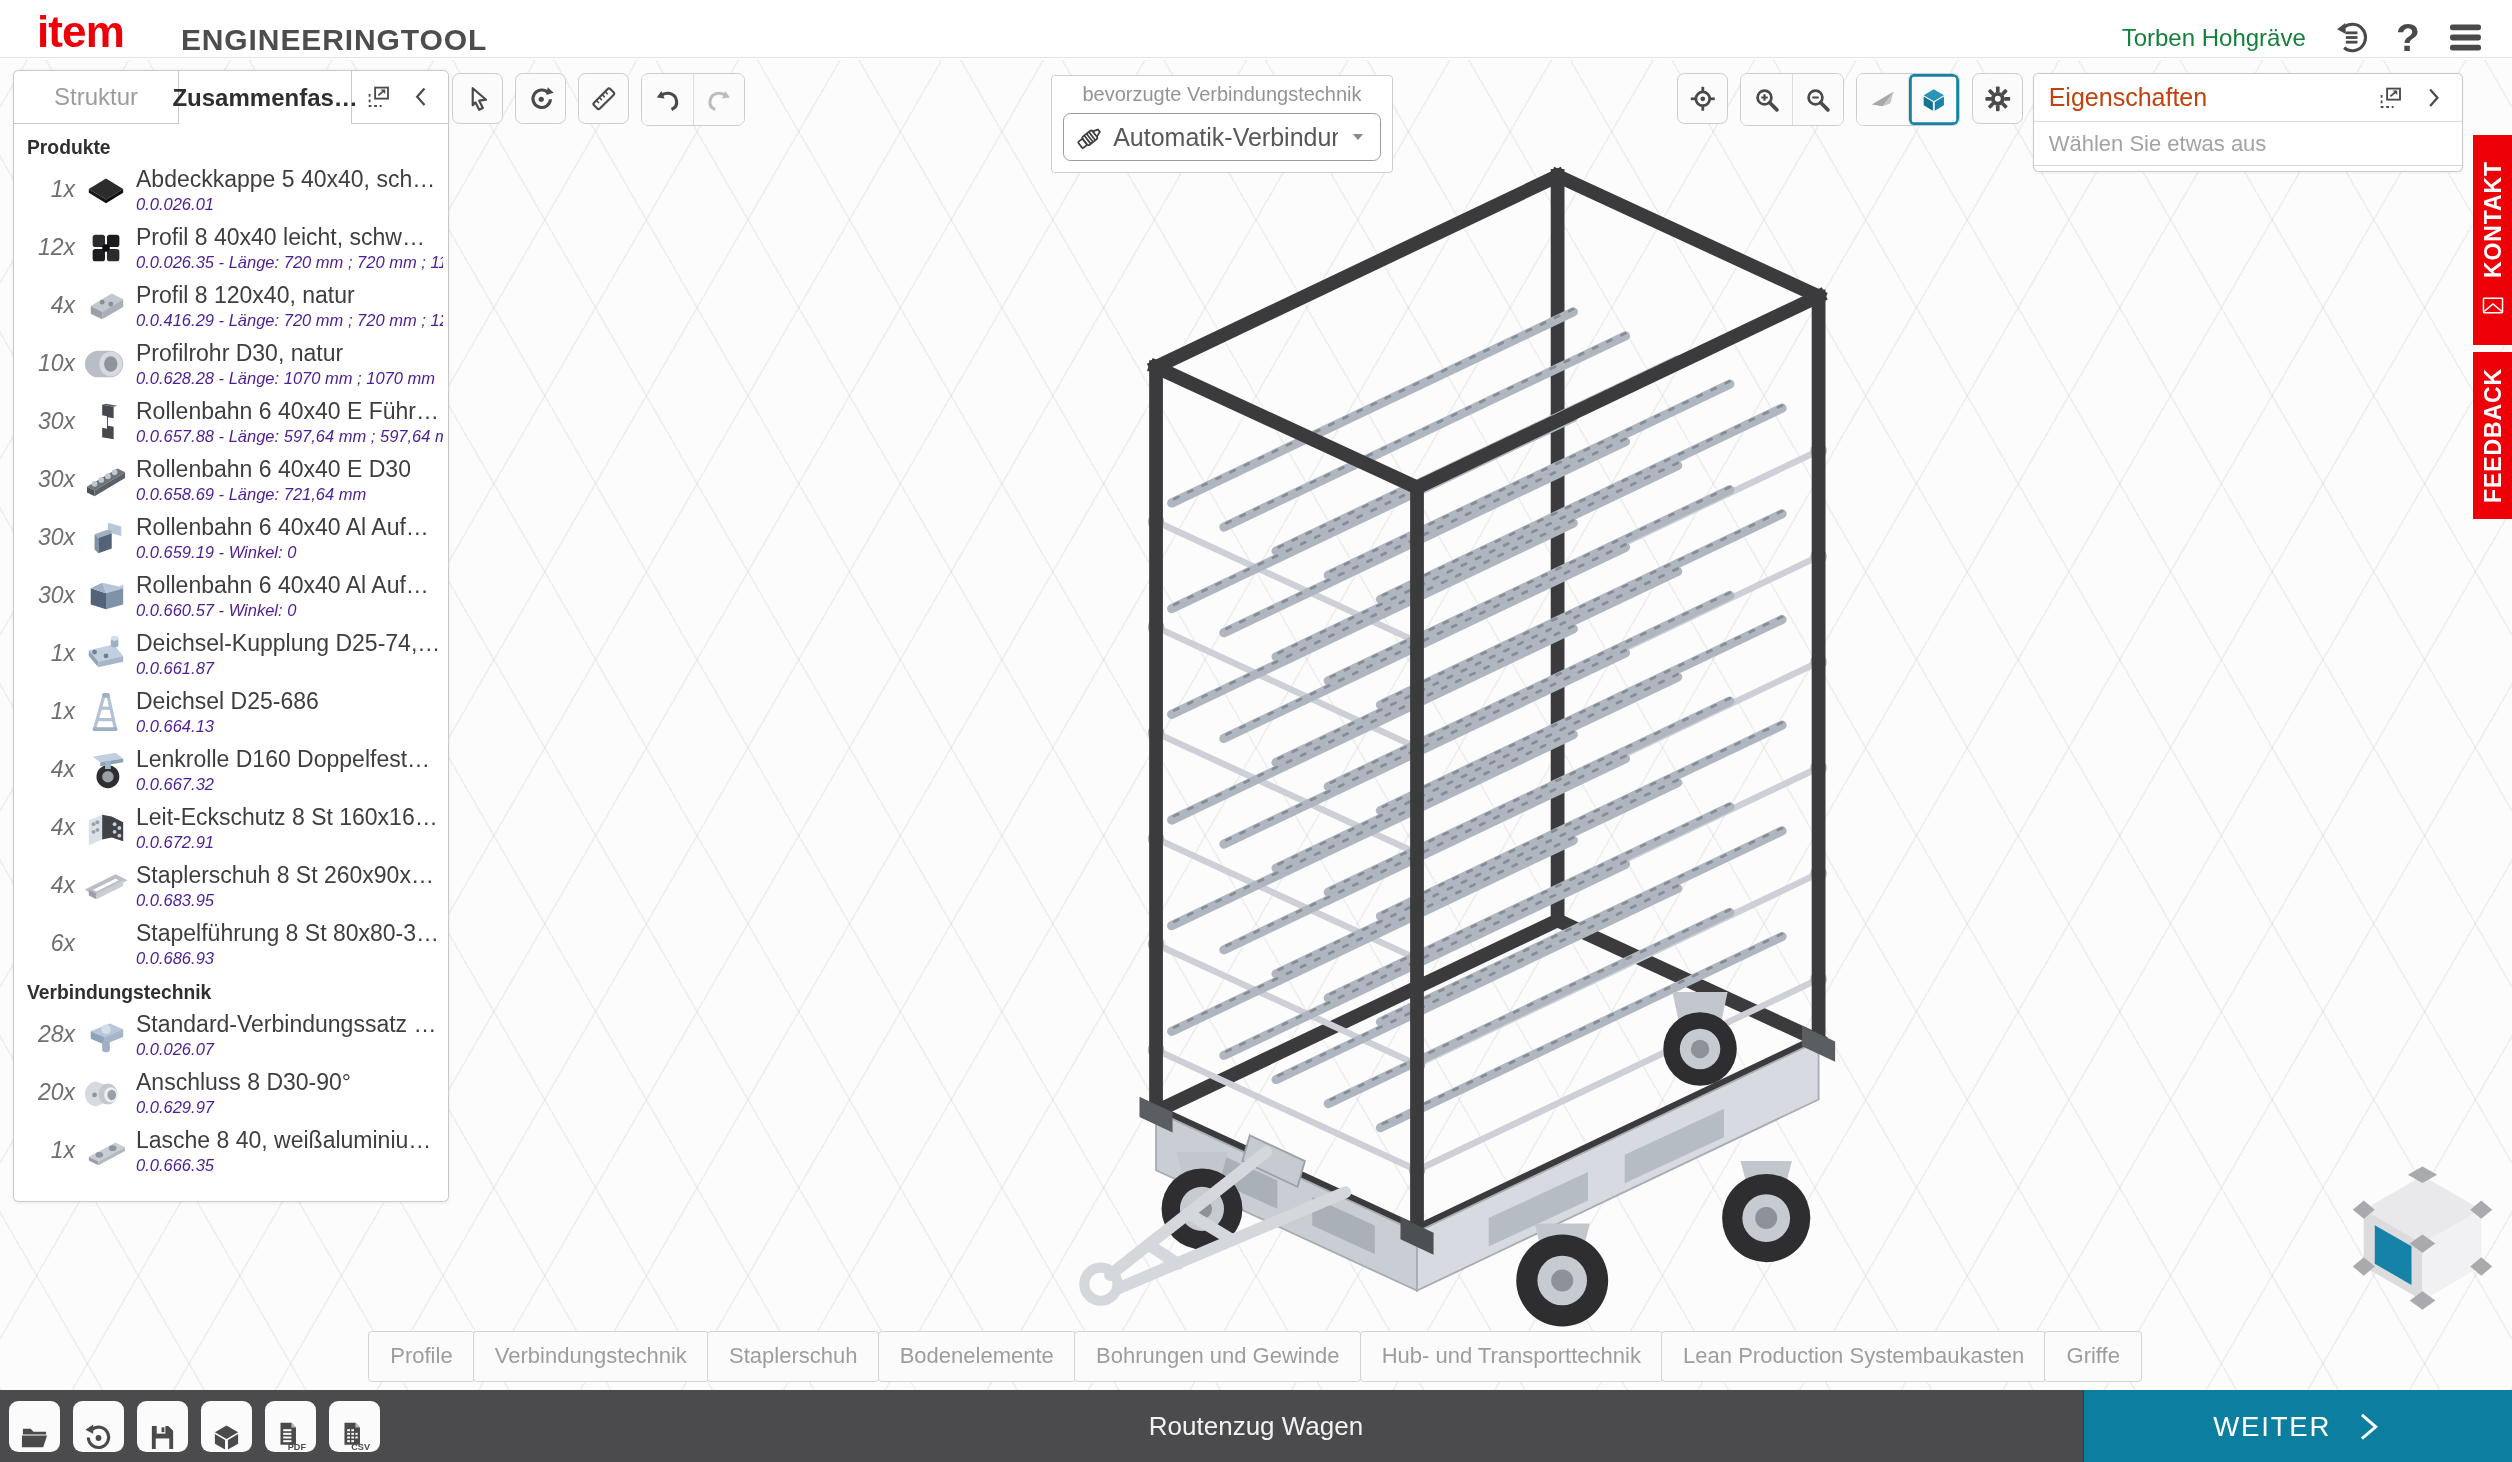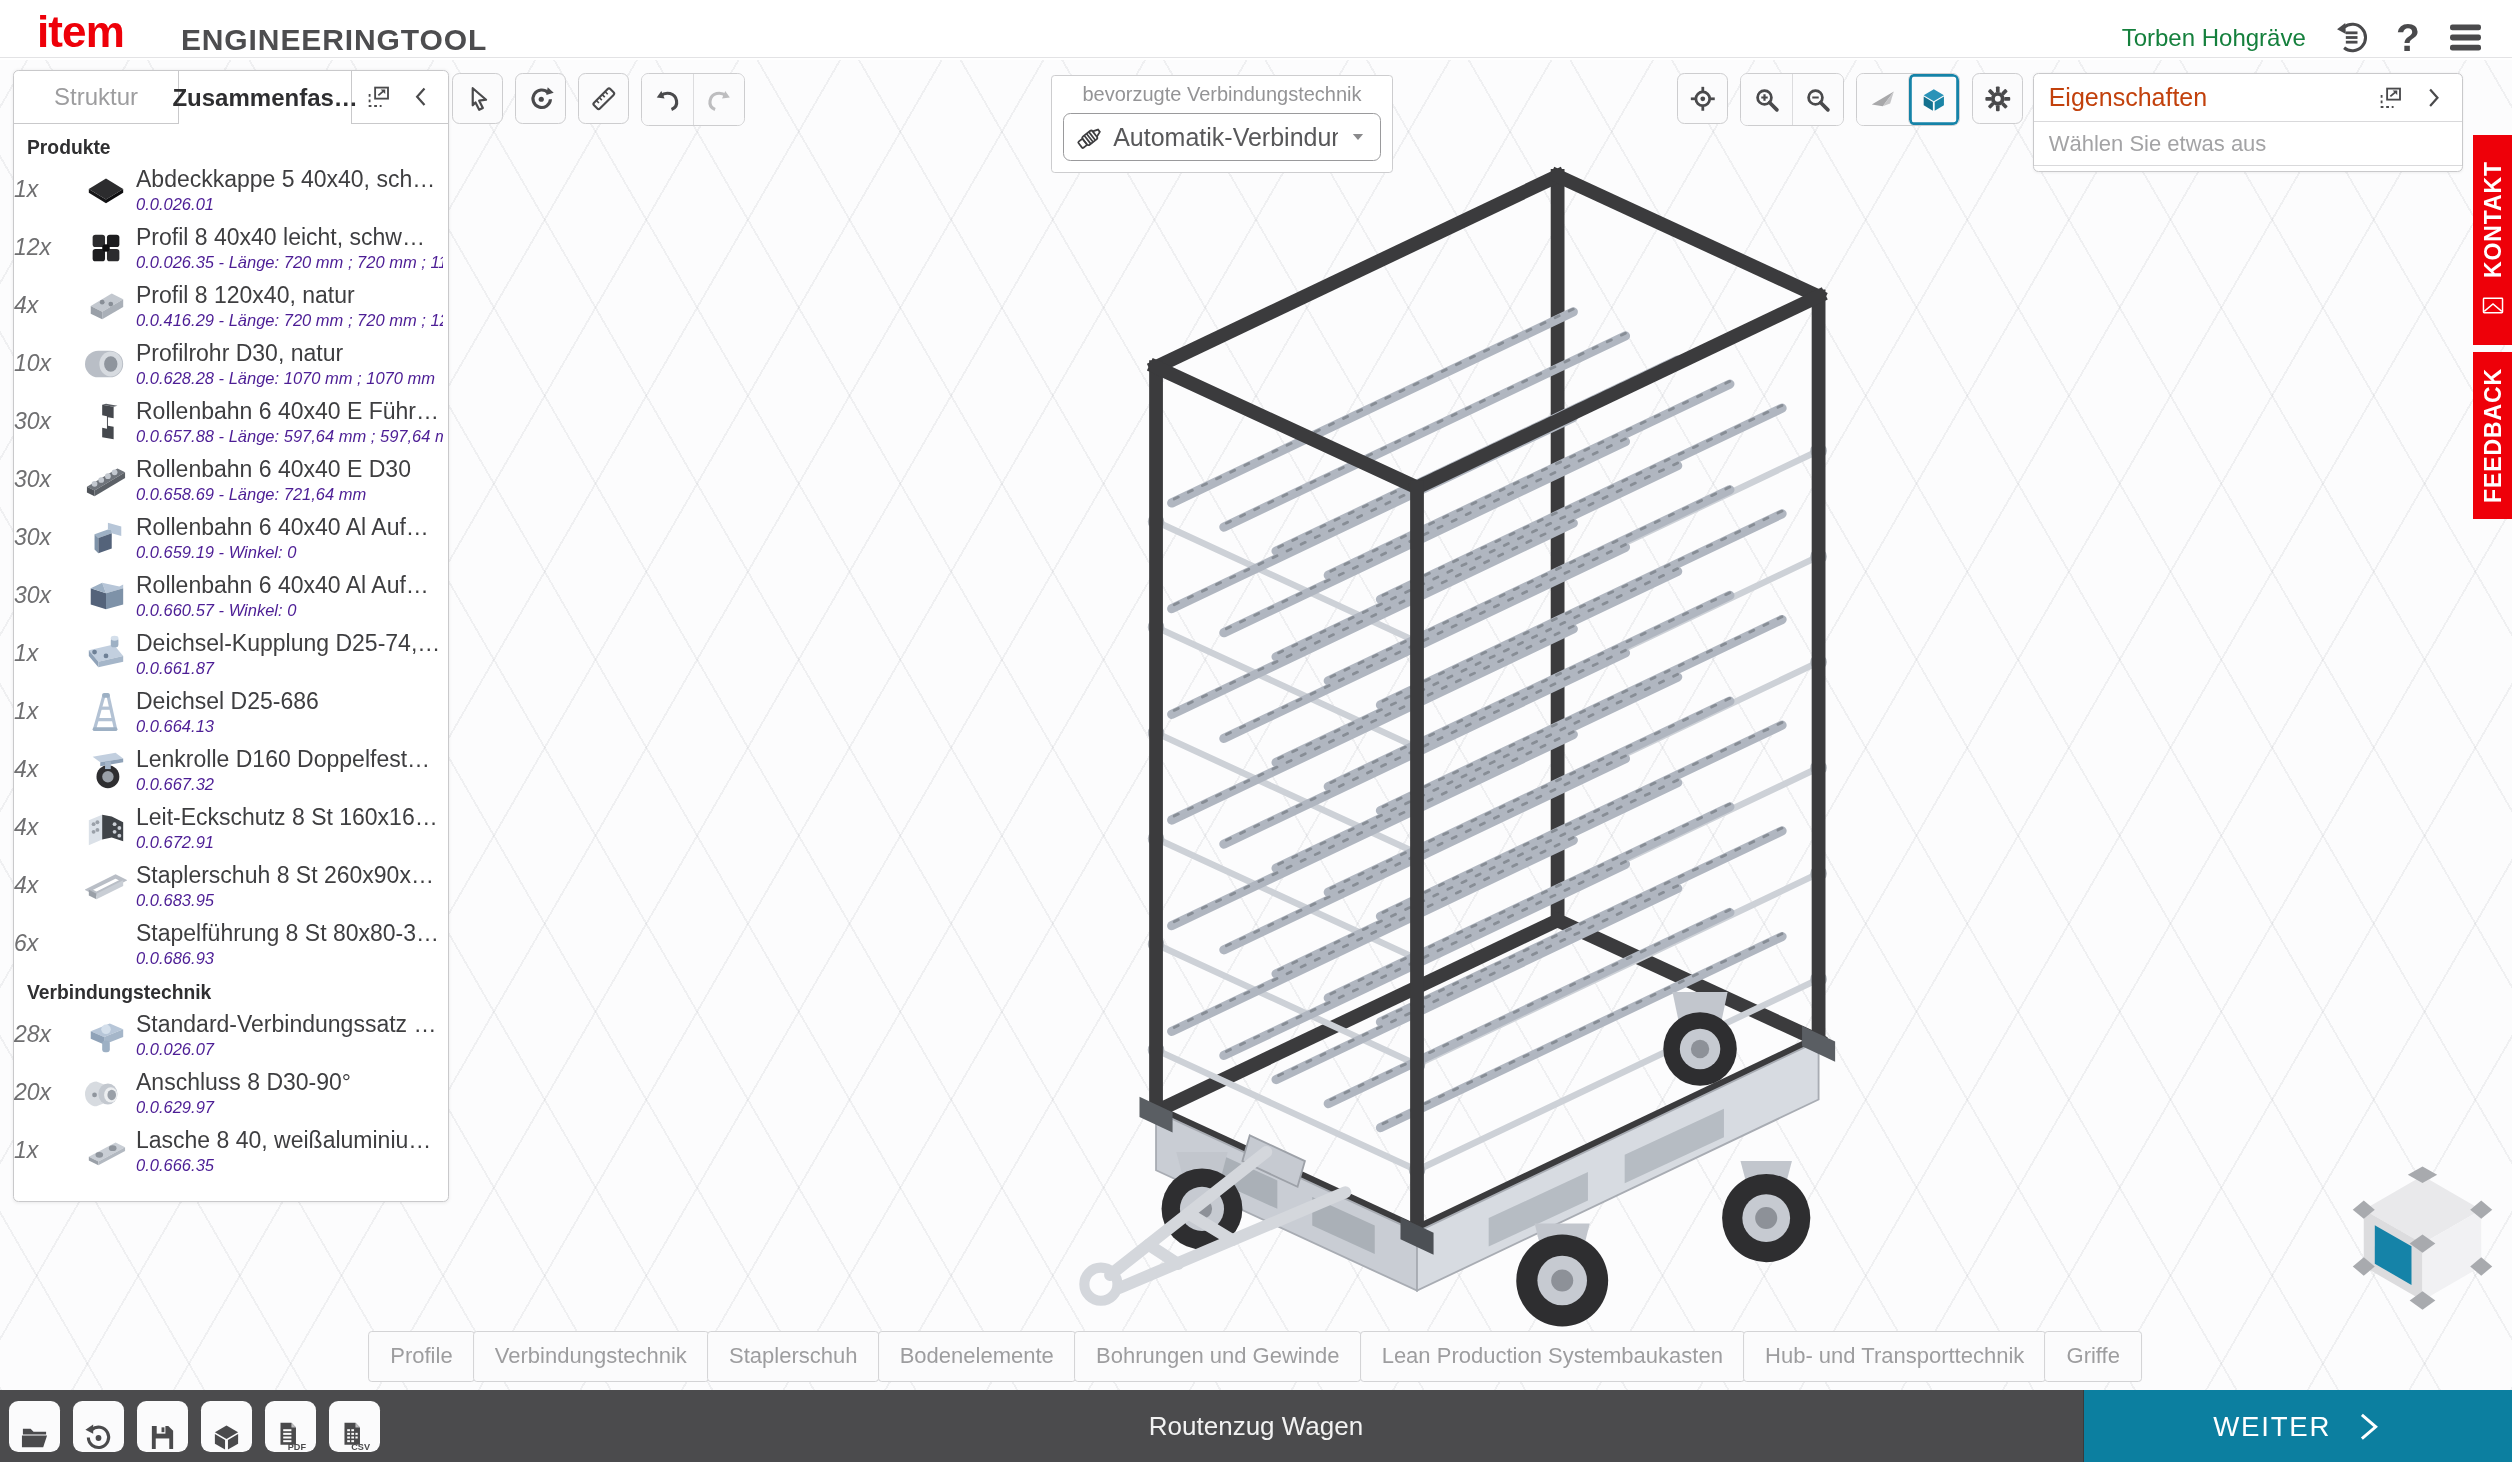--- a/index.html
+++ b/index.html
@@ -58,21 +58,21 @@
   
   .sidebar{position:absolute;left:13px;top:70px;width:436px;height:1132px;background:#fff;border:1.8px solid #c9c9cb;border-radius:5.5px;z-index:20;box-shadow:0 0.9px 3.7px rgba(0,0,0,.08)}
   .side-tabs{display:flex;align-items:stretch;height:53px}
   .side-tab{width:173px;display:flex;align-items:center;justify-content:center;font-size:24px;color:#9d9d9f;border-right:1.8px solid #c9c9cb;border-bottom:1.8px solid #c9c9cb;background:#fff;cursor:pointer;border-radius:5.5px 0 0 0}
   .side-tab.active{color:#2e2e30;font-weight:700;border-bottom:none;border-radius:0}
   .tab-icons{flex:1;display:flex;align-items:center;justify-content:flex-end;gap:14.7px;padding:0 13px;border-bottom:1.8px solid #c9c9cb}
   .tab-icons .picon{cursor:pointer;display:flex}
   .side-body{padding-top:3.7px}
   .section-title{font-size:19.3px;font-weight:700;color:#2f2f31;margin:9.2px 0 1.8px 13px}
   .part-row{display:flex;align-items:center;height:58px;cursor:pointer}
-  .qty{width:61px;font-size:23px;font-style:italic;color:#6f6f71;flex:none}
+  .qty{width:61px;text-align:right;font-size:23px;font-style:italic;color:#6f6f71;flex:none}
   .thumb{width:61px;display:flex;justify-content:center;flex:none}
   .pinfo{flex:1;min-width:0;padding-right:5.5px}
   .pname{display:block;font-size:23px;color:#3e3e40;white-space:nowrap;overflow:hidden}
   .psub{display:block;font-size:16.5px;font-style:italic;color:#4c1d95;white-space:nowrap;overflow:hidden;margin-top:1.8px}
 
   
   .bottombar{position:absolute;left:0;top:1390px;width:2512px;height:73px;background:#4b4b4d;display:flex;align-items:center;z-index:40}
   .fbtn{width:51px;height:51px;border-radius:9.2px;background:#fbfbfc;border:none;margin-left:13px;display:flex;align-items:flex-end;justify-content:center;cursor:pointer;padding:0}
   .fbtn:first-child{margin-left:9.2px}
   .project-name{position:absolute;left:50%;transform:translateX(-50%);color:#f2f2f2;font-size:26px;white-space:nowrap}
@@ -441,22 +441,22 @@
   <div class="vtab feedback">
     <span>FEEDBACK</span>
   </div>
 
   <div class="category-tabs">
     <div class="cat-tab">Profile</div>
     <div class="cat-tab">Verbindungstechnik</div>
     <div class="cat-tab">Staplerschuh</div>
     <div class="cat-tab">Bodenelemente</div>
     <div class="cat-tab">Bohrungen und Gewinde</div>
+    <div class="cat-tab">Hub- und Transporttechnik</div>
     <div class="cat-tab">Lean Production Systembaukasten</div>
-    <div class="cat-tab">Hub- und Transporttechnik</div>
     <div class="cat-tab">Griffe</div>
   </div>
 </div>
 
 <aside class="sidebar">
   <div class="side-tabs">
     <div class="side-tab">Struktur</div>
     <div class="side-tab active">Zusammenfas…</div>
     <div class="tab-icons">
       <span class="picon">

